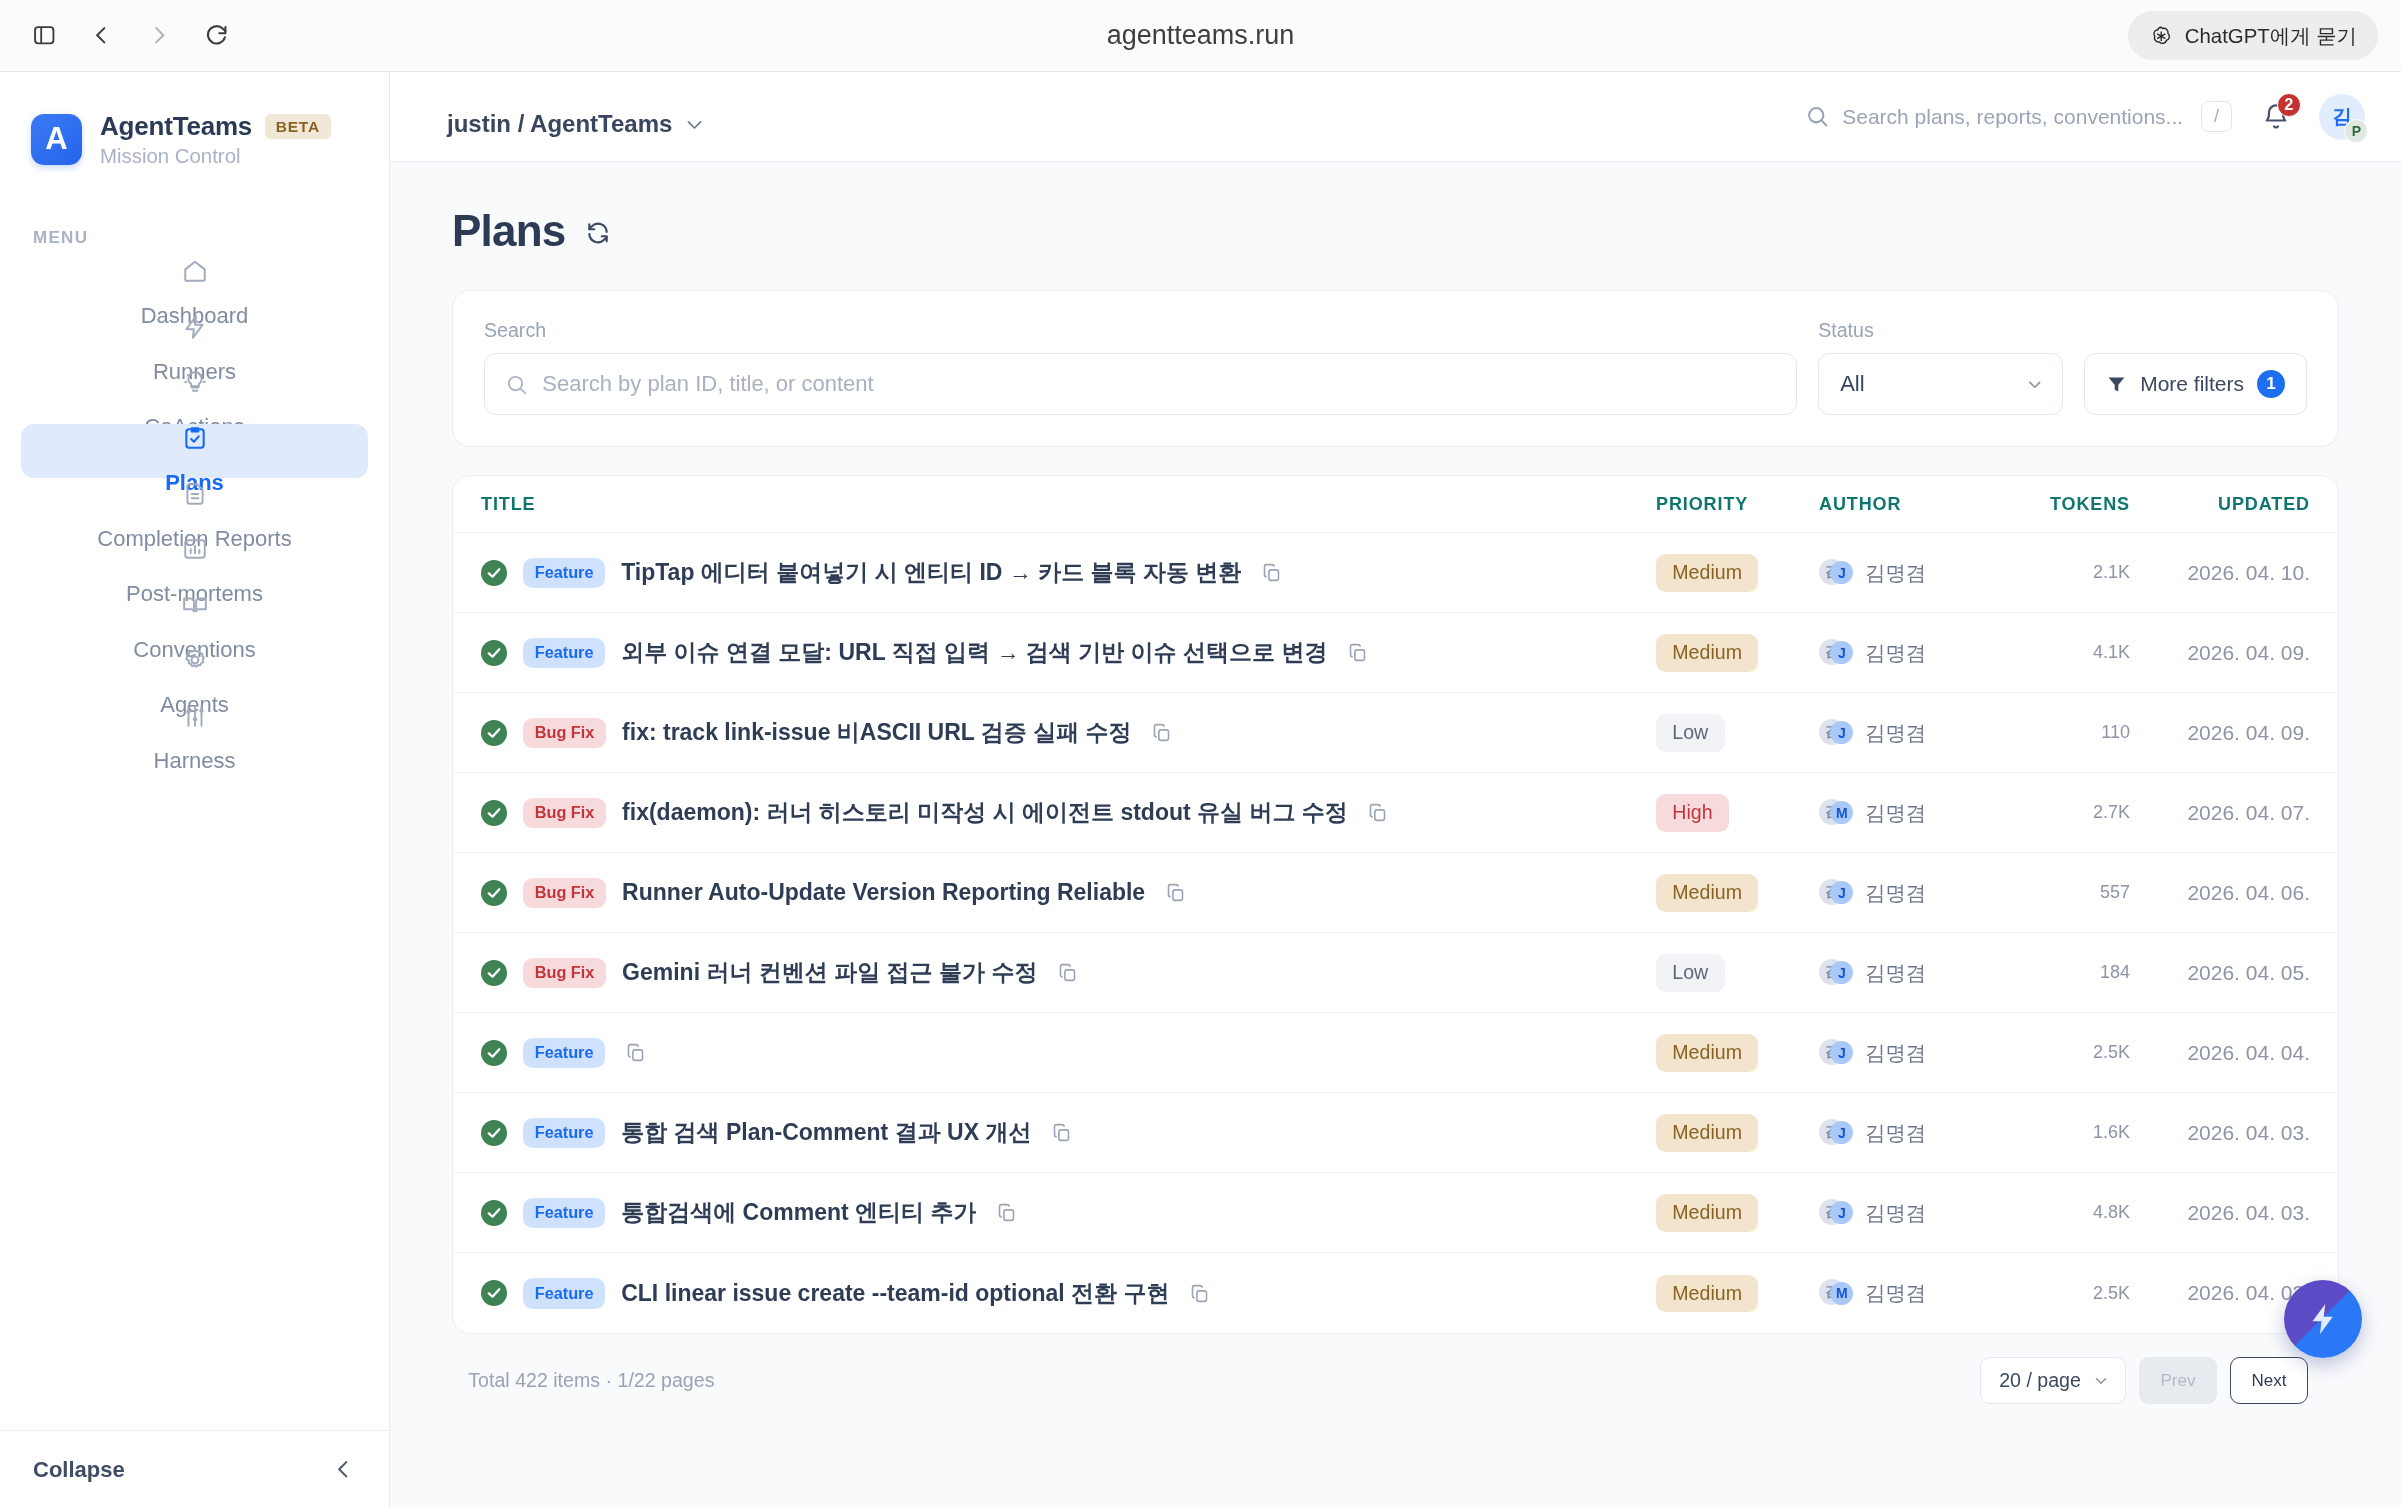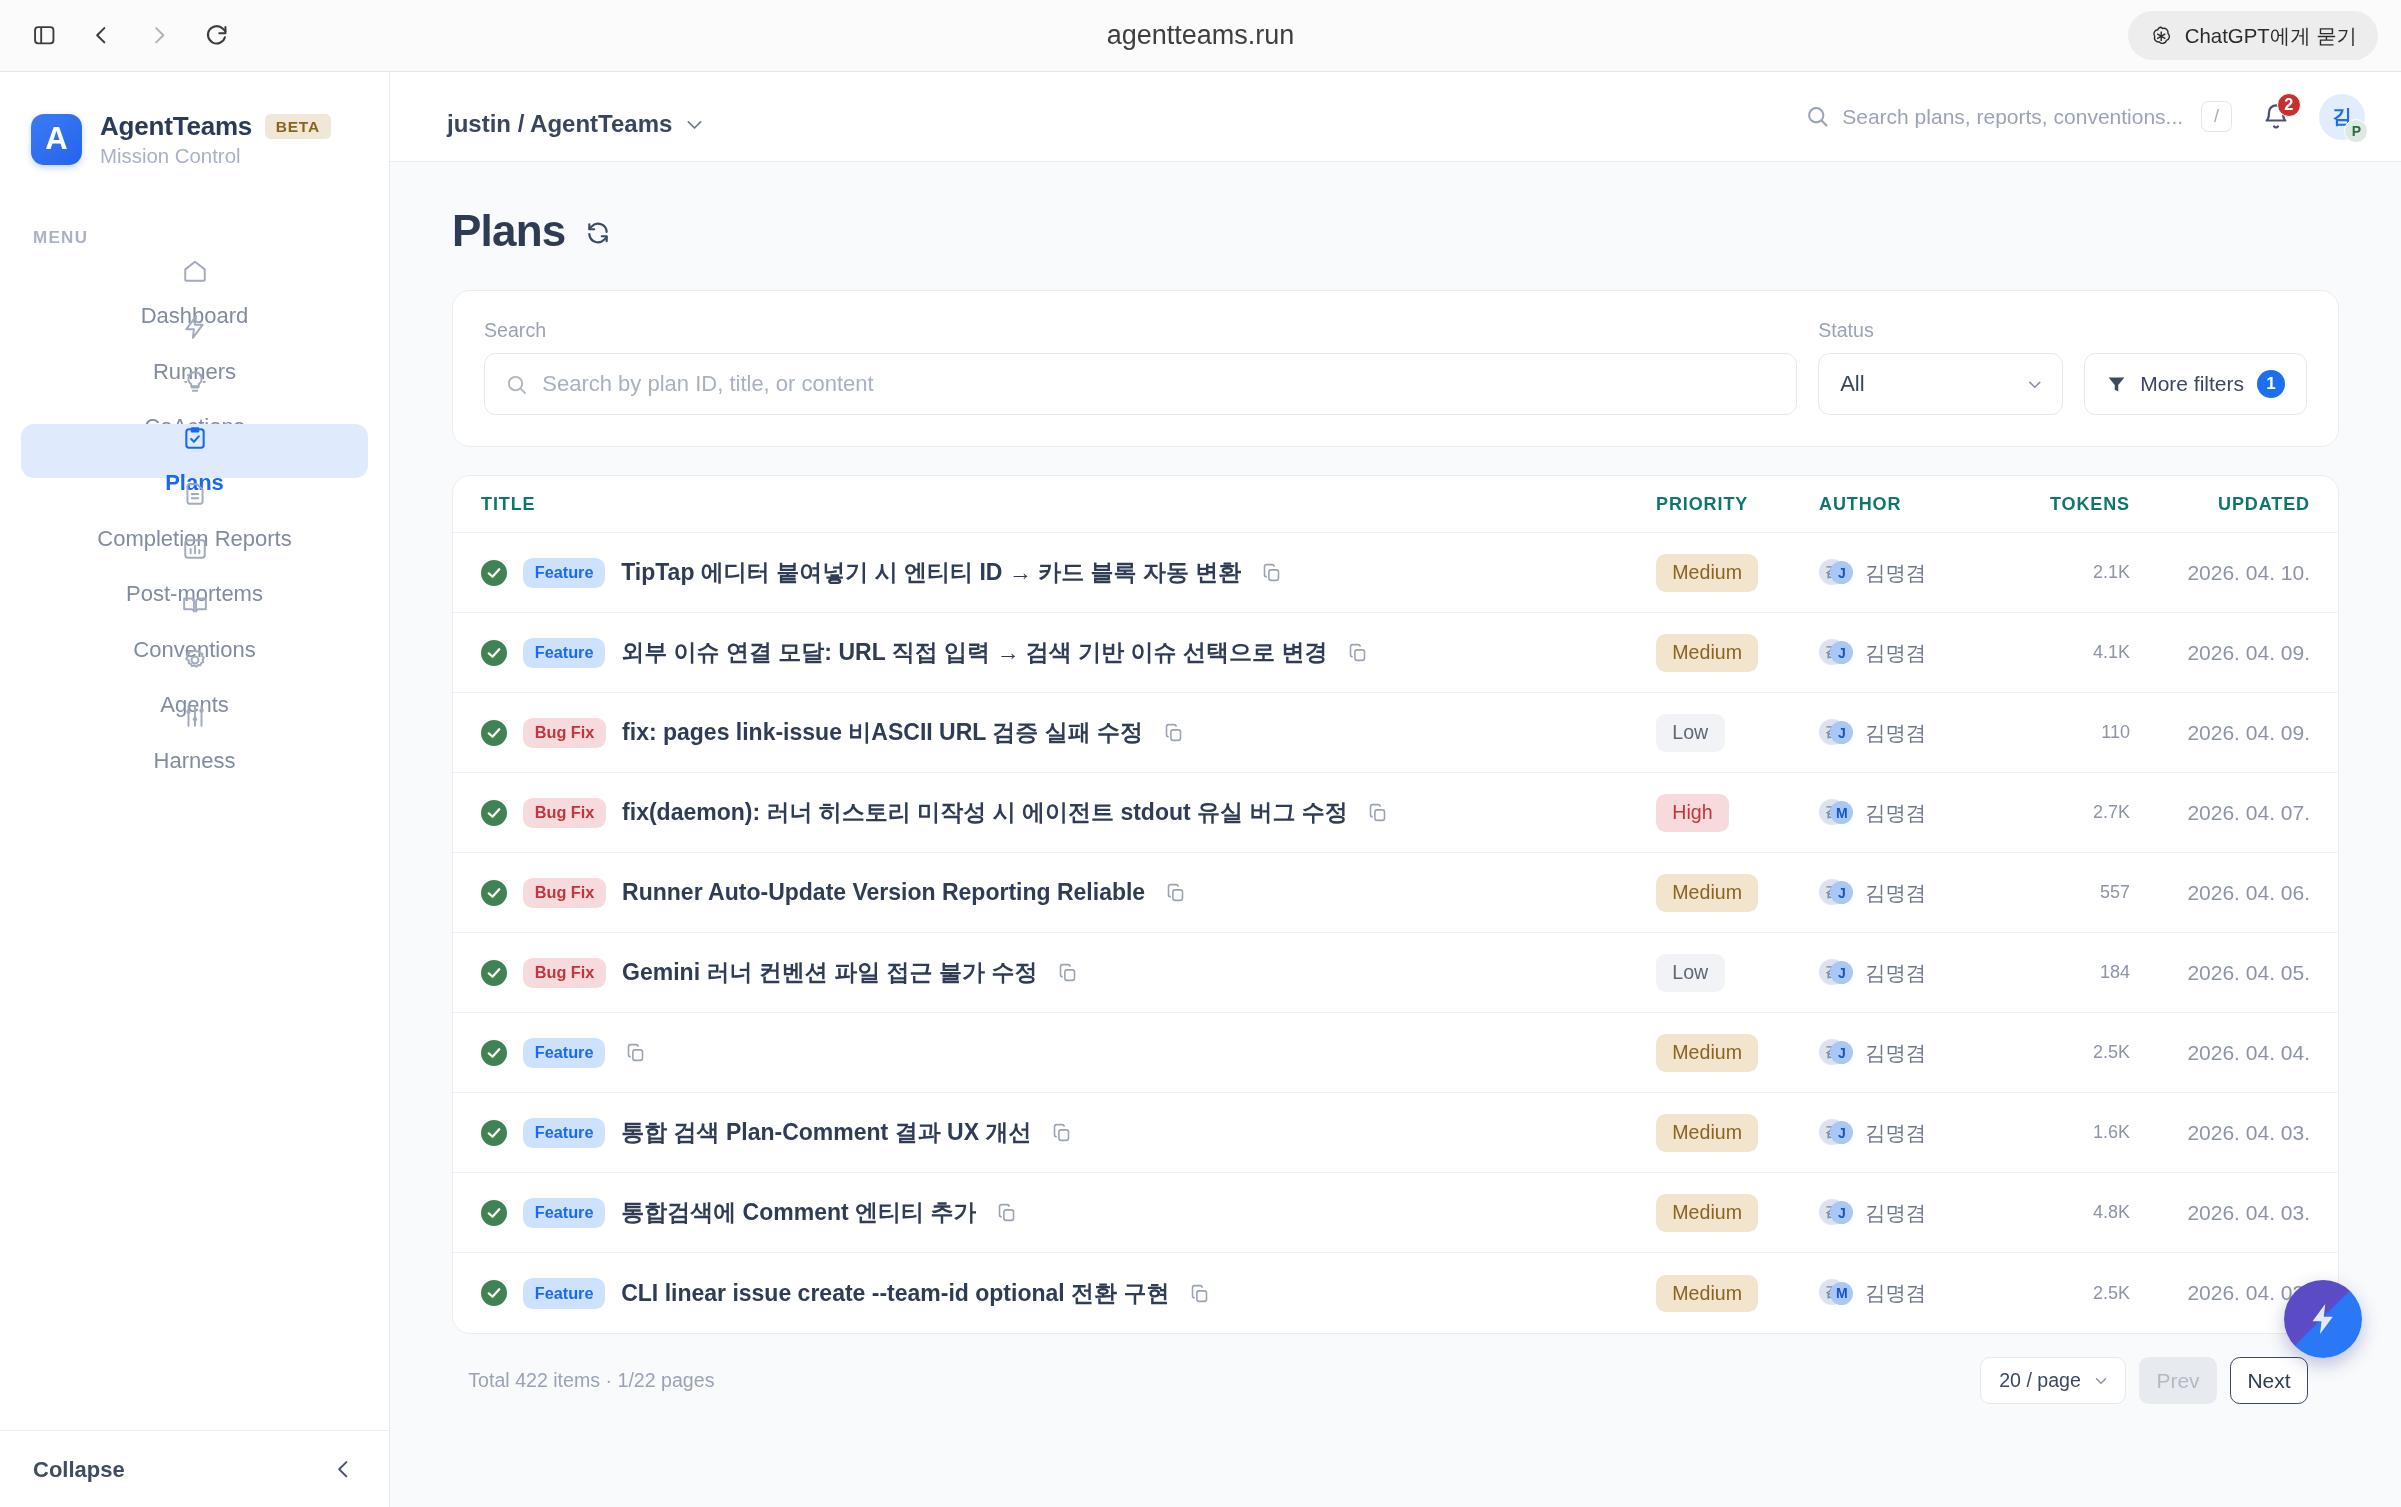--- a/index.html
+++ b/index.html
@@ -272,21 +272,21 @@
   .pager { margin-left: auto; display: flex; align-items: center; gap: 13px; }
   .per-page {
     height: 47px; border: 1.2px solid #e3e8ef; border-radius: 9.8px;
     background:#fff; display:flex; align-items:center; gap: 11.4px;
     padding: 0 14.7px 0 18px; font-size: 19.6px; color: #3b4860;
   }
   .per-page .chev { color:#8b94a6; display:flex; }
   .pg-btn {
     height: 47px; min-width: 78px; border-radius: 9.8px;
     display:flex; align-items:center; justify-content:center;
-    font-size: 21px;
+    font-size: 17px;
   }
   .pg-prev { background: #e7eaef; color: #b3bac6; }
   .pg-next { background: #fff; border: 1.2px solid #3a4761; color: #2f3c55; }
 
   
   .fab {
     position: fixed; right: 39px; bottom: 149px;
     width: 78px; height: 78px; border-radius: 50%;
     background: linear-gradient(135deg,#5b4bc4 0%,#5b4bc4 48%,#2a78f6 50%,#2a78f6 100%);
     display:flex; align-items:center; justify-content:center;
@@ -607,21 +607,21 @@
               <div class="c-updated"><span class="updated-val">2026. 04. 09.</span></div>
             </div>
             <div class="trow tbody-row">
               <div class="c-title">
                 <span class="status-ico">
                   <svg width="18" height="18" viewBox="0 0 24 24" fill="none" stroke="currentColor" stroke-width="3" stroke-linecap="round" stroke-linejoin="round">
                     <polyline points="5 12.5 10 17 19 7"></polyline>
                   </svg>
                 </span>
                 <span class="type-badge type-BugFix">Bug Fix</span>
-                <span class="title-text">fix: pages link-issue 비ASCII URL 검증 실패 수정</span>
+                <span class="title-text">fix: track link-issue 비ASCII URL 검증 실패 수정</span>
                 <span class="copy-ico">
                   <svg width="21" height="21" viewBox="0 0 24 24" fill="none" stroke="currentColor" stroke-width="1.8" stroke-linejoin="round">
                     <rect x="9" y="9" width="11" height="12" rx="2.5"></rect>
                     <path d="M15 5.5A2.5 2.5 0 0 0 12.5 3H6.5A2.5 2.5 0 0 0 4 5.5v9A2.5 2.5 0 0 0 6.5 17"></path>
                   </svg>
                 </span>
               </div>
               <div class="c-priority"><span class="pri-badge pri-Low">Low</span></div>
               <div class="c-author">
                 <span class="author-av">

